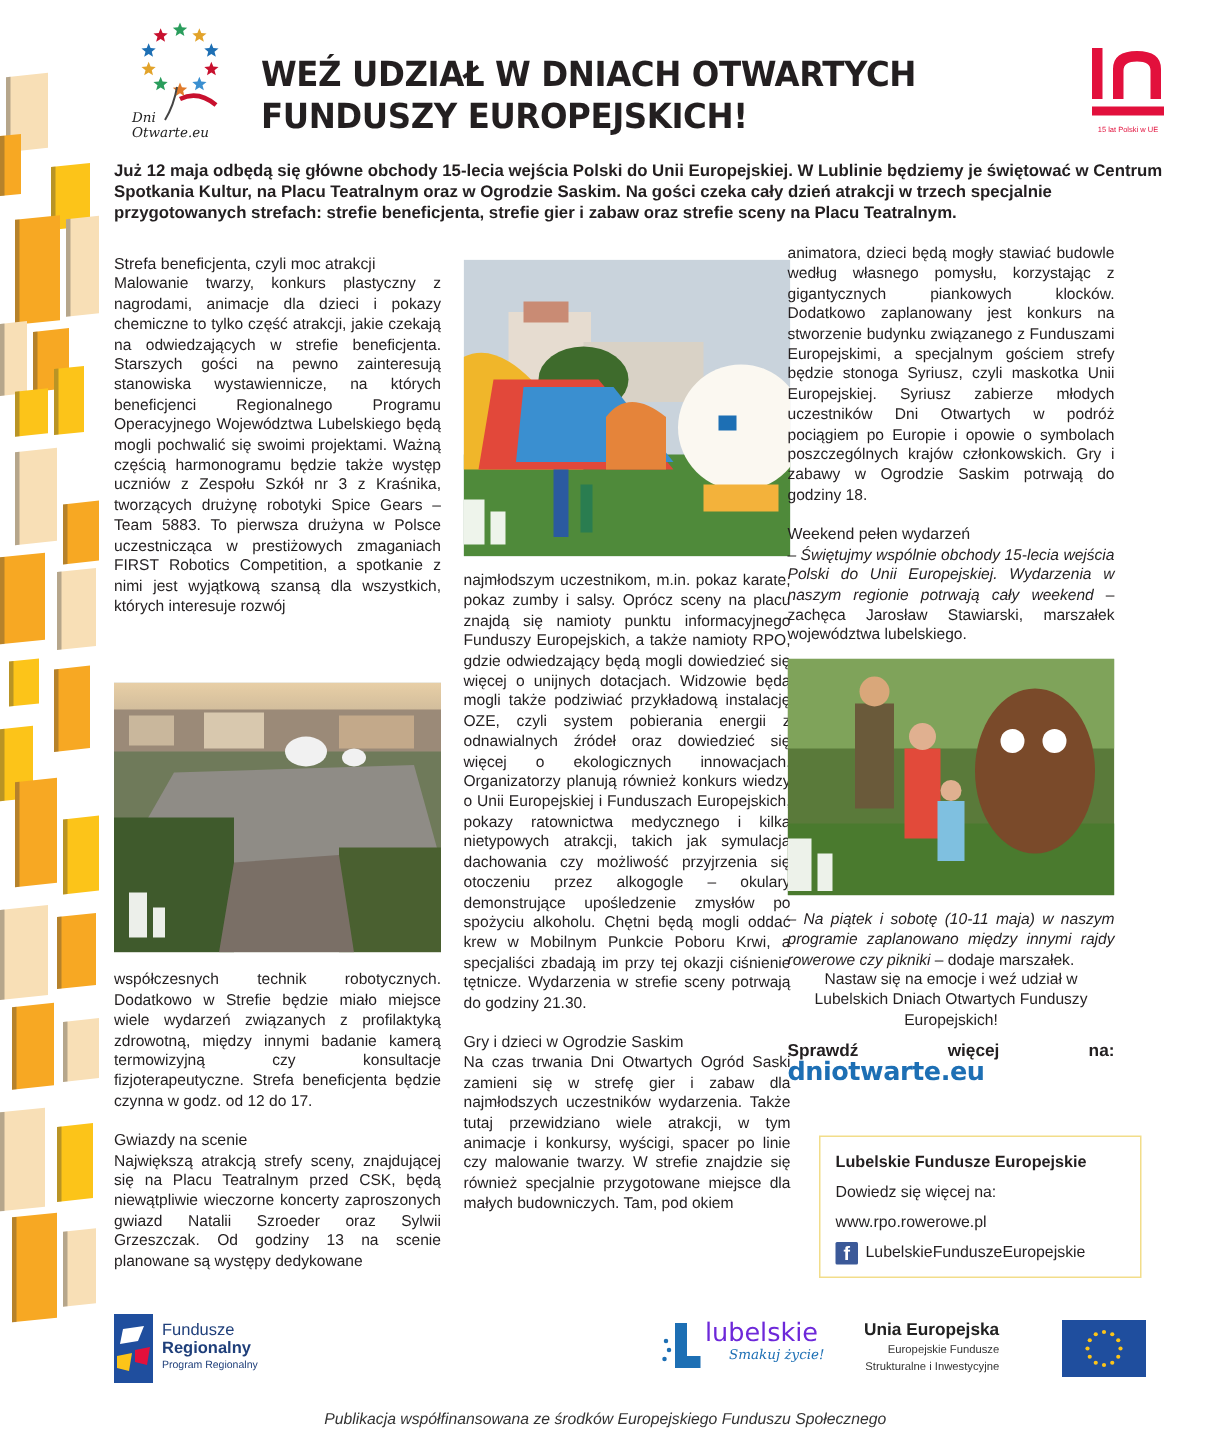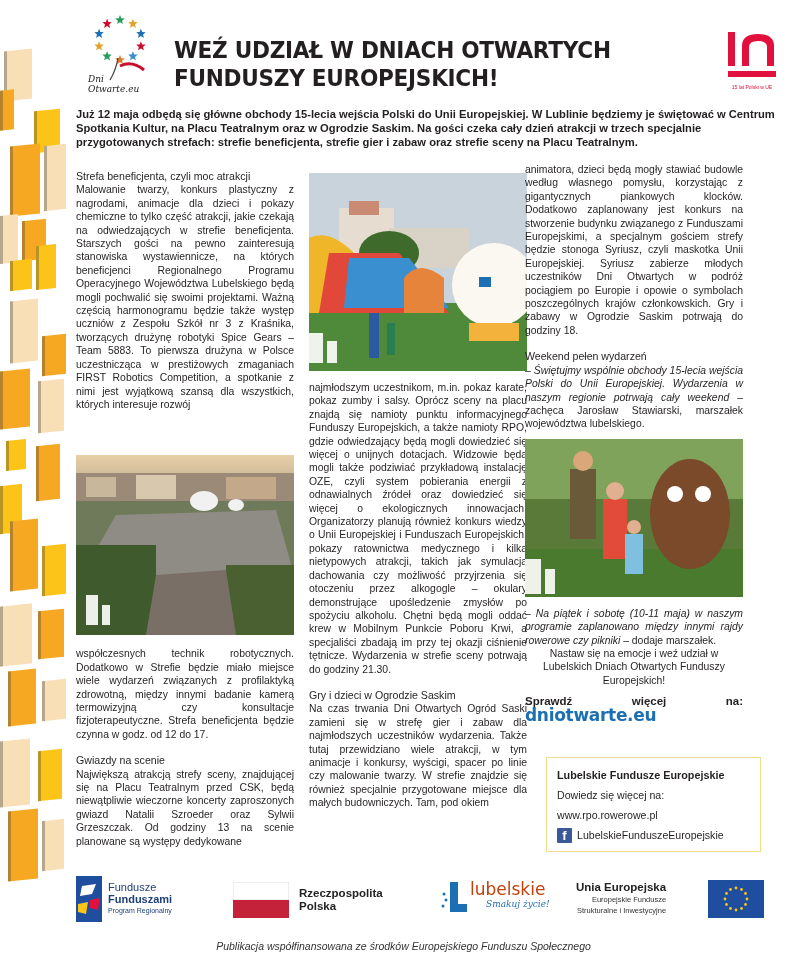--- a/index.html
+++ b/index.html
@@ -199,43 +199,33 @@
 <div class="footer-logos">
   <div style="position:absolute; left:0; top:6px; display:flex; align-items:center; gap:6px;">
     <svg width="26" height="46" viewBox="0 0 26 46">
       <rect width="26" height="46" fill="#1f4e9e"></rect>
       <path d="M6 10 L20 8 L16 18 L4 20 Z" fill="#ffffff"></path>
       <path d="M2 28 L12 26 L10 38 L2 36 Z" fill="#fcc419"></path>
       <path d="M14 24 L24 22 L22 34 L14 32 Z" fill="#e2103c"></path>
     </svg>
     <div style="line-height:12px;">
       <div style="font-weight:normal; font-size:11px; color:#1f3f7a;">Fundusze</div>
-      <div style="font-weight:bold; font-size:11px; color:#1f3f7a;">Funduszami</div>
+      <div style="font-weight:bold; font-size:11px; color:#1f3f7a;">Regionalny</div>
       <div style="font-size:7px; color:#1f3f7a;">Program Regionalny</div>
-    </div>
-  </div>
-  <div style="position:absolute; left:157px; top:12px; display:flex; align-items:center; gap:10px;">
-    <svg width="56" height="36" viewBox="0 0 56 36">
-      <rect width="56" height="18" fill="#ffffff" stroke="#ddd"></rect>
-      <rect y="18" width="56" height="18" fill="#c4213a"></rect>
-    </svg>
-    <div style="line-height:13px; font-weight:bold; font-size:11.5px; color:#222;">
-      <div>Rzeczpospolita</div>
-      <div>Polska</div>
     </div>
   </div>
   <div style="position:absolute; left:364px; top:10px; display:flex; align-items:center; gap:2px;">
     <svg width="28" height="34" viewBox="0 0 28 34">
       <path d="M10 2 H18 V24 H27 V32 H10 Z" fill="#1d6fb4"></path>
       <circle cx="4" cy="14" r="1.5" fill="#1d6fb4"></circle>
         <circle cx="6" cy="20" r="1.5" fill="#1d6fb4"></circle>
         <circle cx="3" cy="26" r="1.5" fill="#1d6fb4"></circle>
     </svg>
     <div style="line-height:15px;">
-      <div style="font-size:17px; color:#c2410c; font-family:'DejaVu Sans', sans-serif;">lubelskie</div>
+      <div style="font-size:17px; color:#6d28d9; font-family:'DejaVu Sans', sans-serif;">lubelskie</div>
       <div style="font-size:9px; color:#1d6fb4; font-style:italic; font-family:'DejaVu Serif', serif; padding-left:16px;">Smakuj życie!</div>
     </div>
   </div>
   <div style="position:absolute; left:500px; top:10px; text-align:right; line-height:11px;">
     <div style="font-weight:bold; font-size:11.5px; color:#222; line-height:14px;text-align:right;">Unia Europejska</div>
     <div style="font-size:7.5px; color:#333;">Europejskie Fundusze</div>
     <div style="font-size:7.5px; color:#333;">Strukturalne i Inwestycyjne</div>
   </div>
   <svg style="position:absolute; left:632px; top:10px;" width="56" height="38" viewBox="0 0 56 38">
     <rect width="56" height="38" fill="#1f4e9e"></rect>

